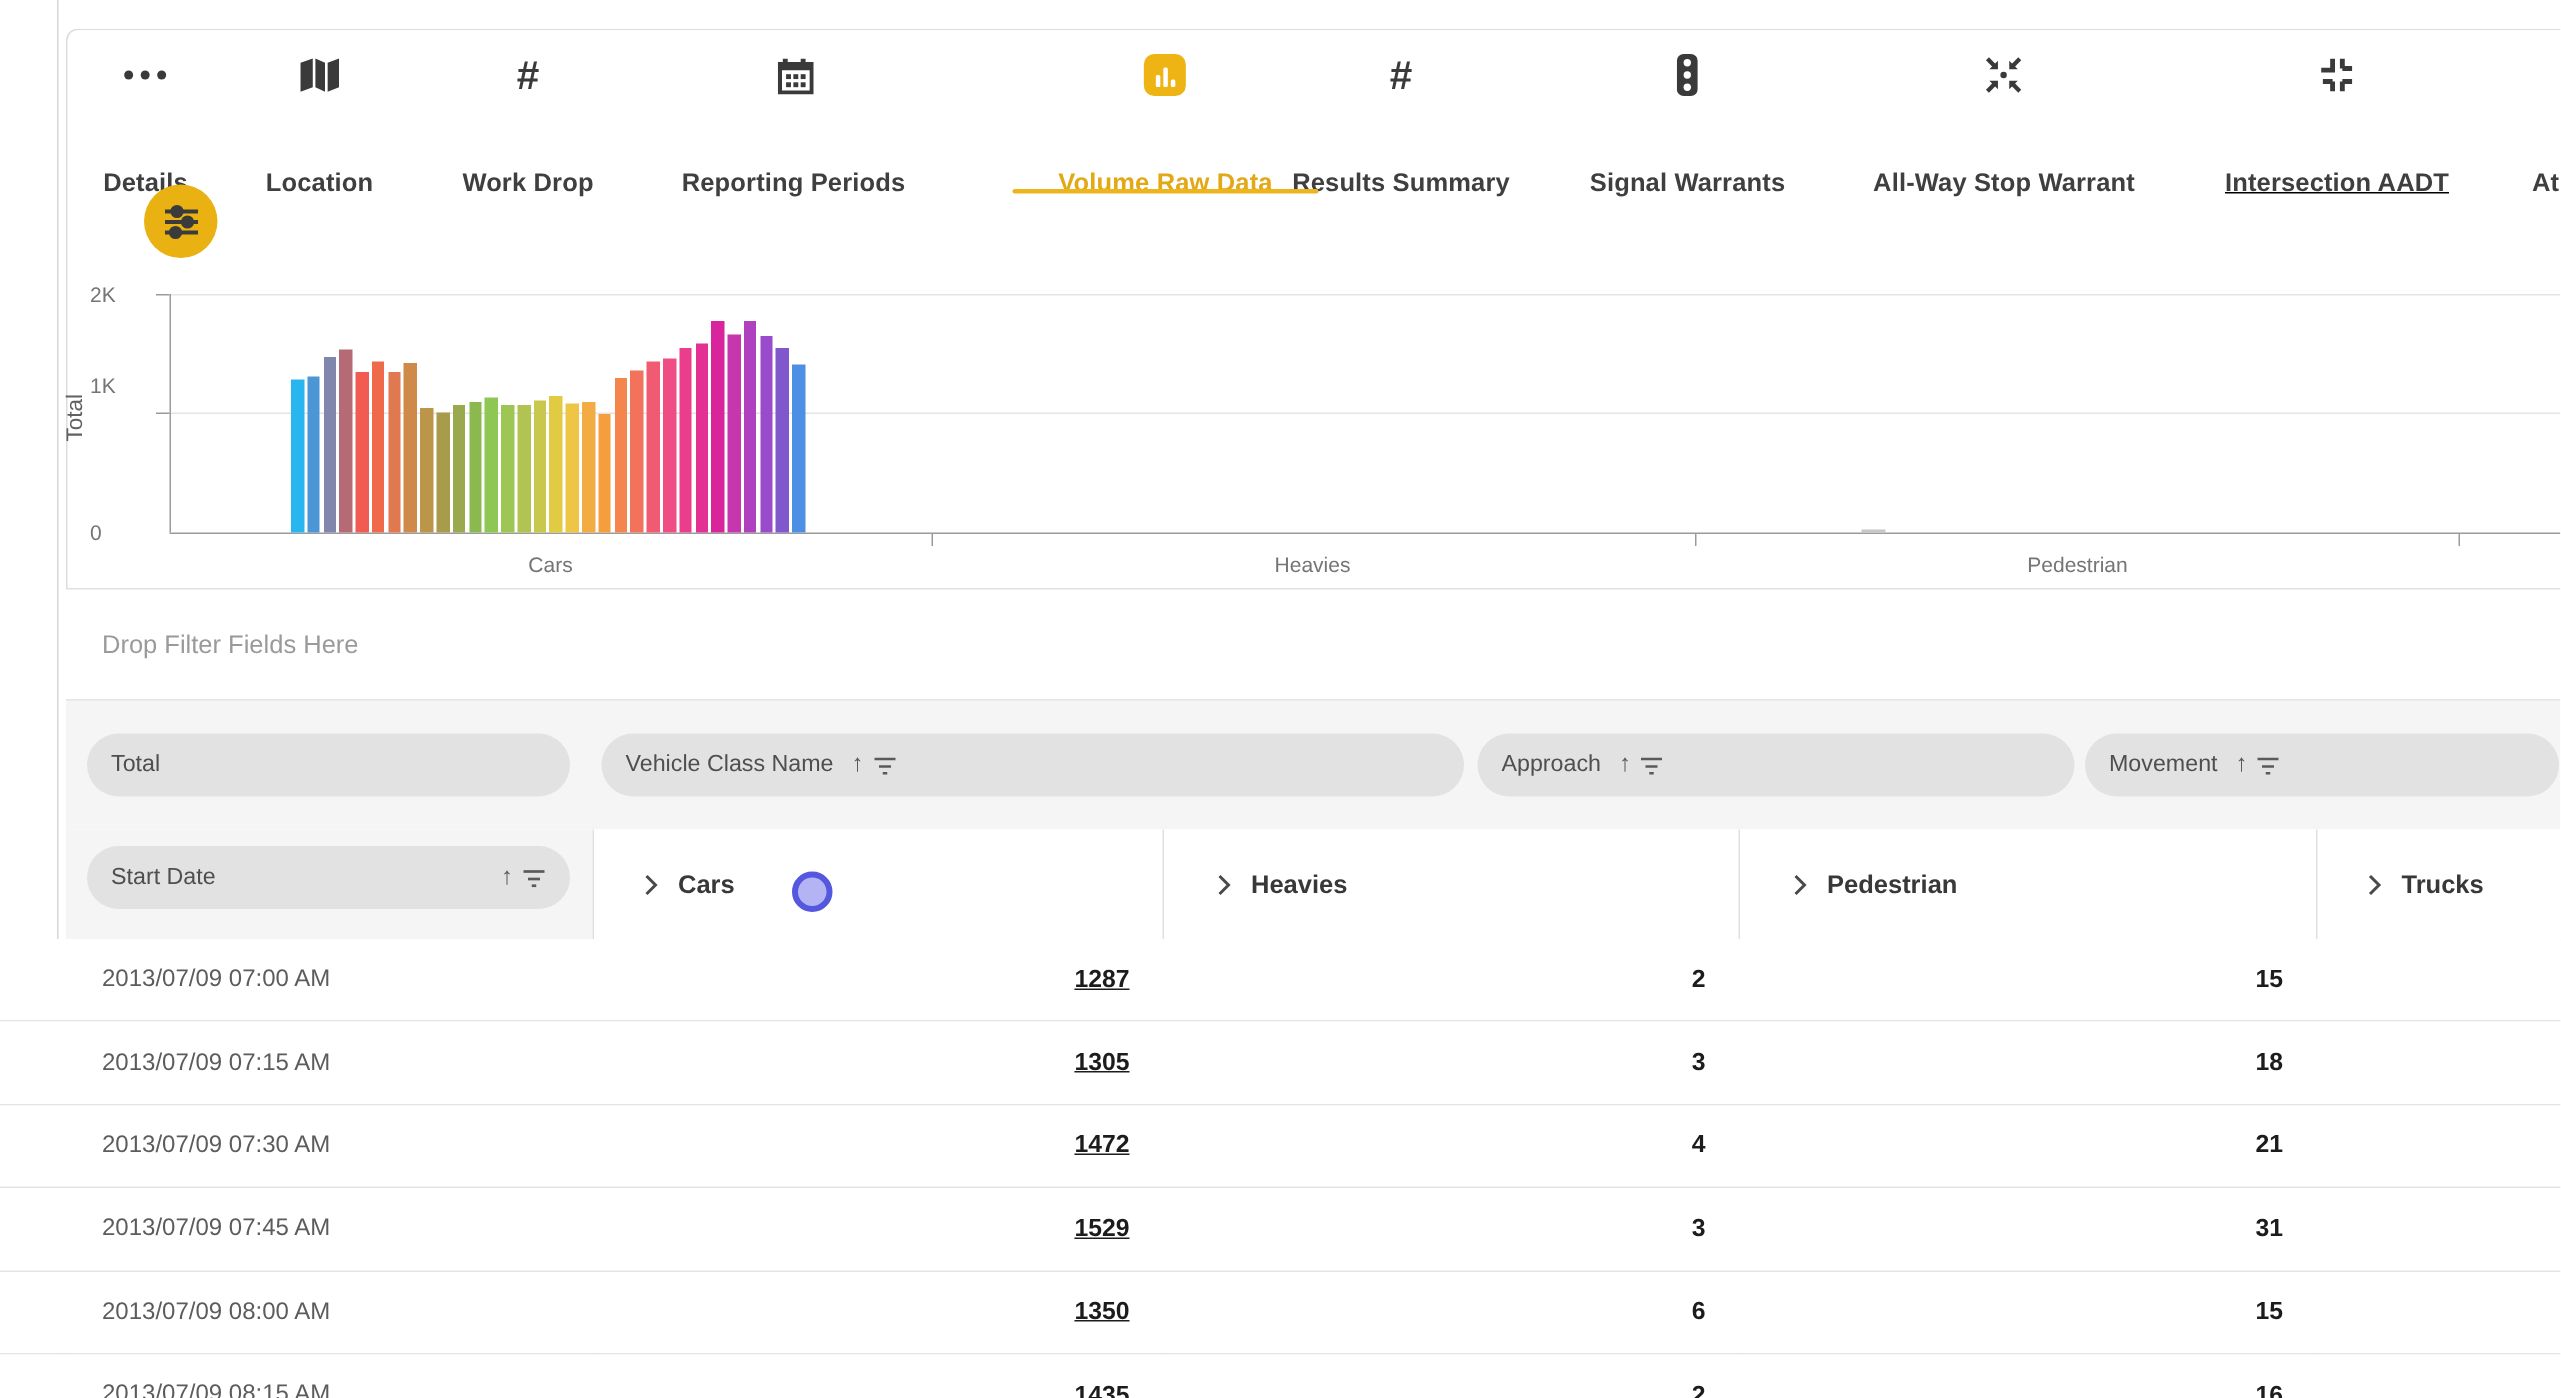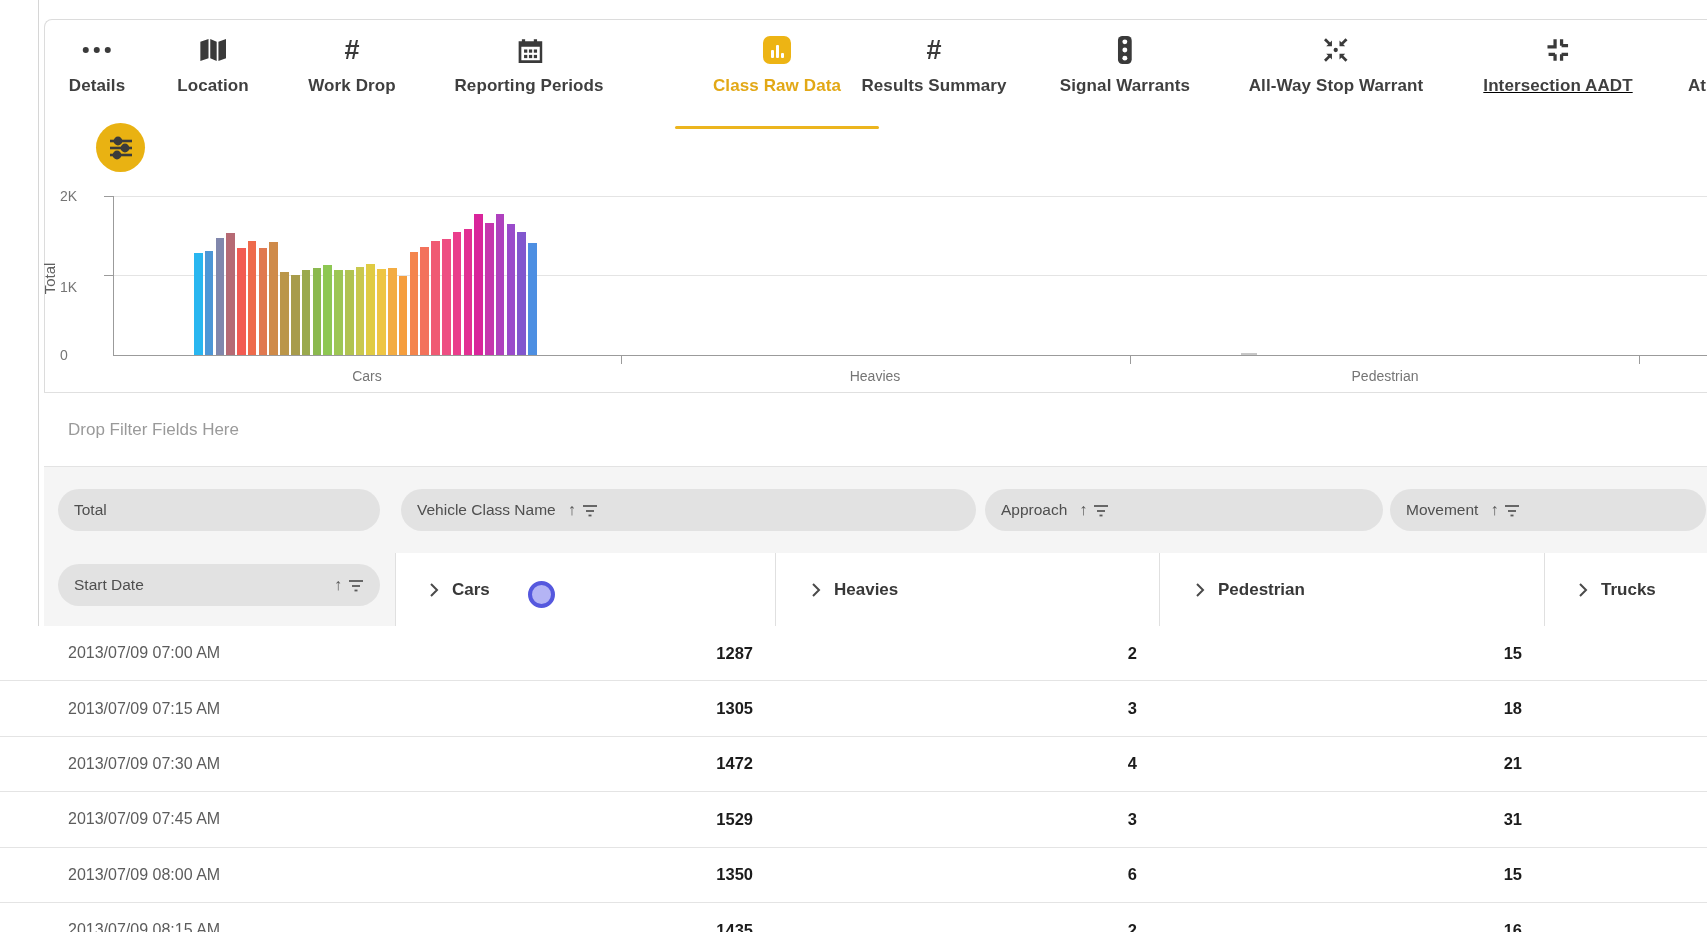--- a/index.html
+++ b/index.html
@@ -12,21 +12,21 @@
 
   
   .panel { position:absolute; left:44px; top:19px; width:1680px; height:930px;
     background:#fff; border:1px solid #dcdcdc; border-radius:8px 0 0 0; border-right:none; border-bottom:none; }
 
   
   .tabbar { position:absolute; left:44px; top:19px; width:1663px; height:101px; }
   .tab { position:absolute; top:14px; transform:translateX(-50%); display:flex; flex-direction:column;
     align-items:center; gap:9px; cursor:pointer; white-space:nowrap; }
   .tab .ticon { height:34px; display:flex; align-items:center; justify-content:center; }
-  .tab .tlabel { font-size:17px; font-weight:700; color:#3f3f3f; letter-spacing:.1px; }
+  .tab .tlabel { font-size:17px; font-weight:700; color:#3f3f3f; letter-spacing:.1px;margin-top:36px; }
   .tab.active .tlabel { color:#e2a816; }
   .tab-underline { position:absolute; left:631px; top:107px; width:204px; height:3px; background:#ecb51e; border-radius:2px; }
   .dots { display:flex; gap:5px; }
   .dots i { width:6px; height:6px; border-radius:50%; background:#3a3a3a; }
   .hash { font-size:27px; font-weight:700; color:#3a3a3a; line-height:1; }
   .chartbox { width:28px; height:28px; background:#edb414; border-radius:7px; display:flex; align-items:flex-end;
     justify-content:center; gap:2px; padding-bottom:6px; }
   .chartbox i { width:3px; background:#fff; border-radius:1px; display:block; }
 
   
@@ -73,21 +73,21 @@
   
   .pointer-ind { position:absolute; left:528px; top:581px; width:27px; height:27px; border-radius:50%;
     border:4px solid #5558de; background:rgba(140,140,240,.65); }
 
   
   .rows { position:absolute; left:0px; top:626px; width:1760px; height:306px; }
   .trow { display:flex; height:55.4px; border-bottom:1px solid #e4e4e4; background:#fff; }
   .cell { display:flex; align-items:center; }
   .c-date { width:395px; padding-left:68px; font-size:16px; color:#5c5c5c; }
   .c-num { justify-content:flex-end; padding-right:22px; font-size:16.5px; font-weight:700; color:#1c1c1c; }
-  .c-cars { width:380px; } .c-heavies { width:384px; } .c-ped { width:385px; } .c-trucks { width:216px; }
+  .c-cars { width:380px;text-decoration:underline; } .c-heavies { width:384px; } .c-ped { width:385px; } .c-trucks { width:216px; }
 
   svg { display:block; }
 </style>
 </head>
 <body>
 
 <div id="stage">
   <div class="gutter-line"></div>
   <div class="panel"></div>
 
@@ -134,21 +134,21 @@
       <span class="tlabel">Reporting Periods</span>
     </div>
     <div class="tab active" style="left:733px;">
       <span class="ticon">
         <span class="chartbox">
             <i style="height:8px;"></i>
             <i style="height:13px;"></i>
             <i style="height:5px;"></i>
           </span>
       </span>
-      <span class="tlabel">Class Raw Data</span>
+      <span class="tlabel">Volume Raw Data</span>
     </div>
     <div class="tab" style="left:890px;">
       <span class="ticon">
           <span class="hash">#</span>
         </span>
       <span class="tlabel">Results Summary</span>
     </div>
     <div class="tab" style="left:1292px;">
       <span class="ticon">
         <svg width="28" height="28" viewBox="0 0 26 26" stroke="#3a3a3a" stroke-width="2.6" fill="#3a3a3a">
@@ -209,21 +209,21 @@
 
   <div class="chart">
     <div class="ylabel-total">Total</div>
     <div class="gridline" style="top:26px;"></div>
     <div class="gridline" style="top:105px;"></div>
     <div class="yaxis-line"></div>
     <div class="xaxis-line"></div>
     <div class="ytick" style="top:26px;"></div>
     <div class="ytick" style="top:105px;"></div>
     <div class="ylab" style="left:60px; top:26px;">2K</div>
-    <div class="ylab" style="left:60px; top:117px;">1K</div>
+    <div class="ylab" style="left:60px; top:87px;">1K</div>
     <div class="ylab" style="left:60px; top:185px;">0</div>
     <div id="plot-bars">
         <div class="bar" style="left: 81px; width: 8.6px; height: 102px; background: rgb(41, 182, 240);"></div>
         <div class="bar" style="left: 91.78px; width: 8.6px; height: 104px; background: rgb(77, 150, 214);"></div>
         <div class="bar" style="left: 102.56px; width: 8.6px; height: 117px; background: rgb(129, 135, 172);"></div>
         <div class="bar" style="left: 113.34px; width: 8.6px; height: 122px; background: rgb(182, 106, 116);"></div>
         <div class="bar" style="left: 124.12px; width: 8.6px; height: 107px; background: rgb(242, 91, 82);"></div>
         <div class="bar" style="left: 134.9px; width: 8.6px; height: 114px; background: rgb(238, 106, 75);"></div>
         <div class="bar" style="left: 145.68px; width: 8.6px; height: 107px; background: rgb(224, 121, 80);"></div>
         <div class="bar" style="left: 156.46px; width: 8.6px; height: 113px; background: rgb(207, 138, 73);"></div>

